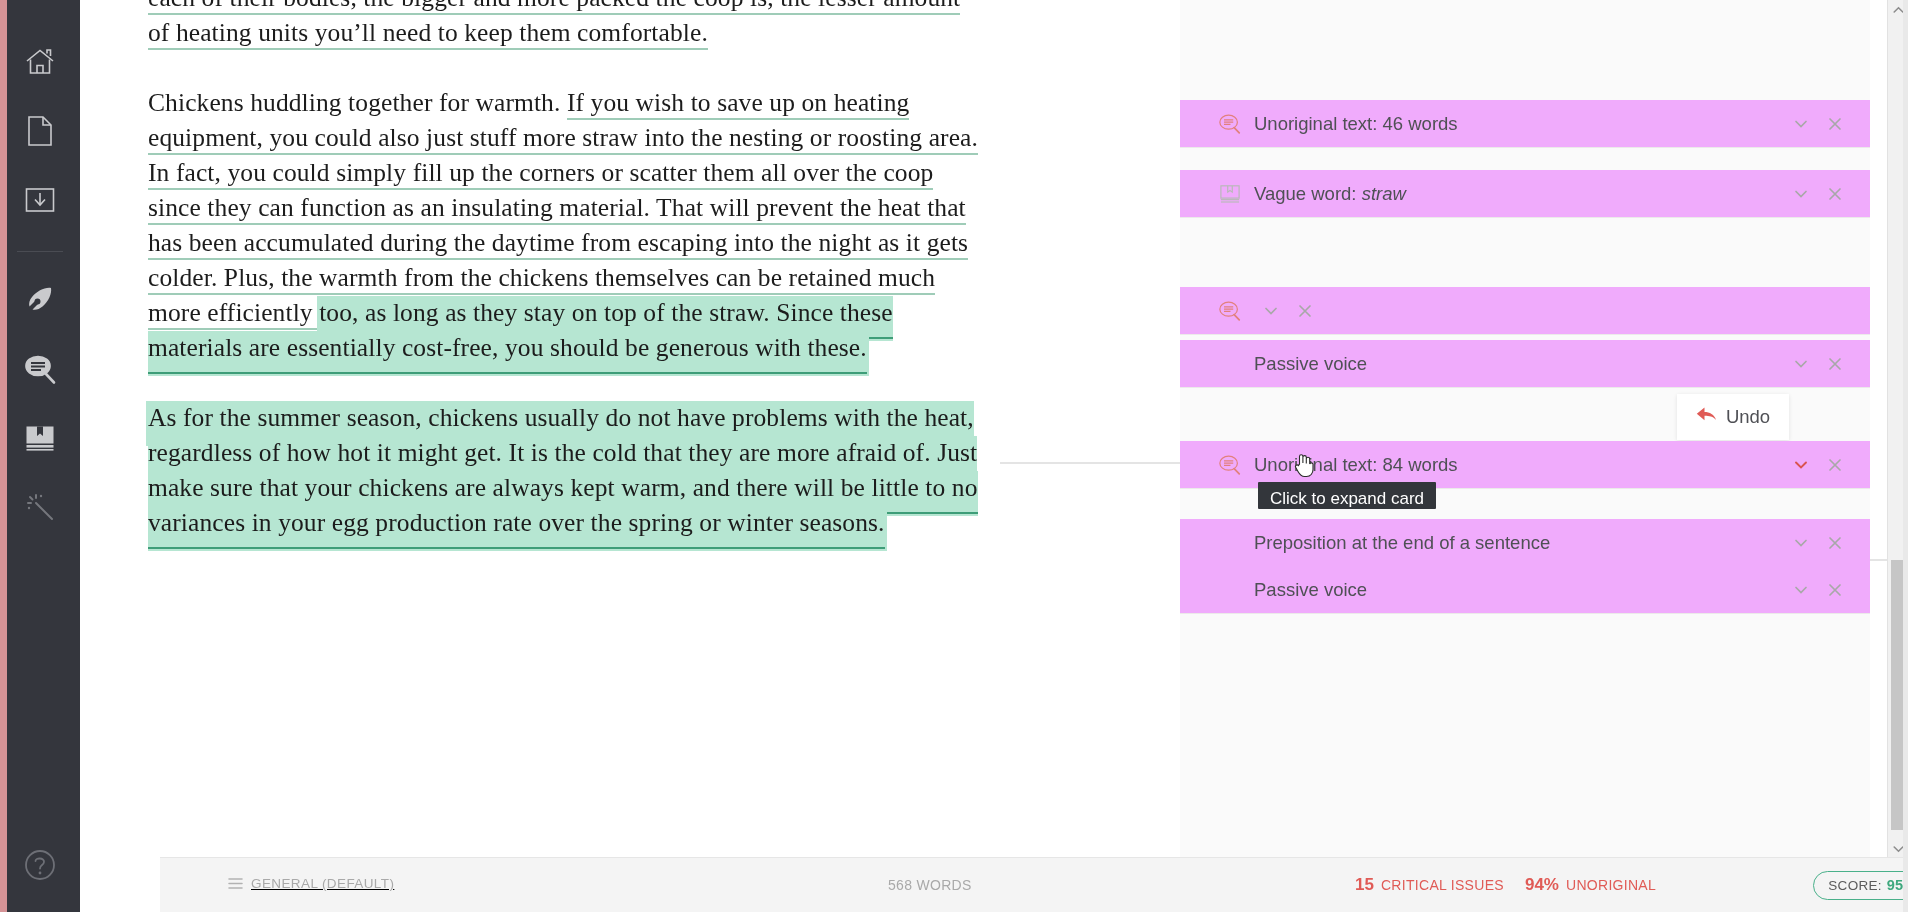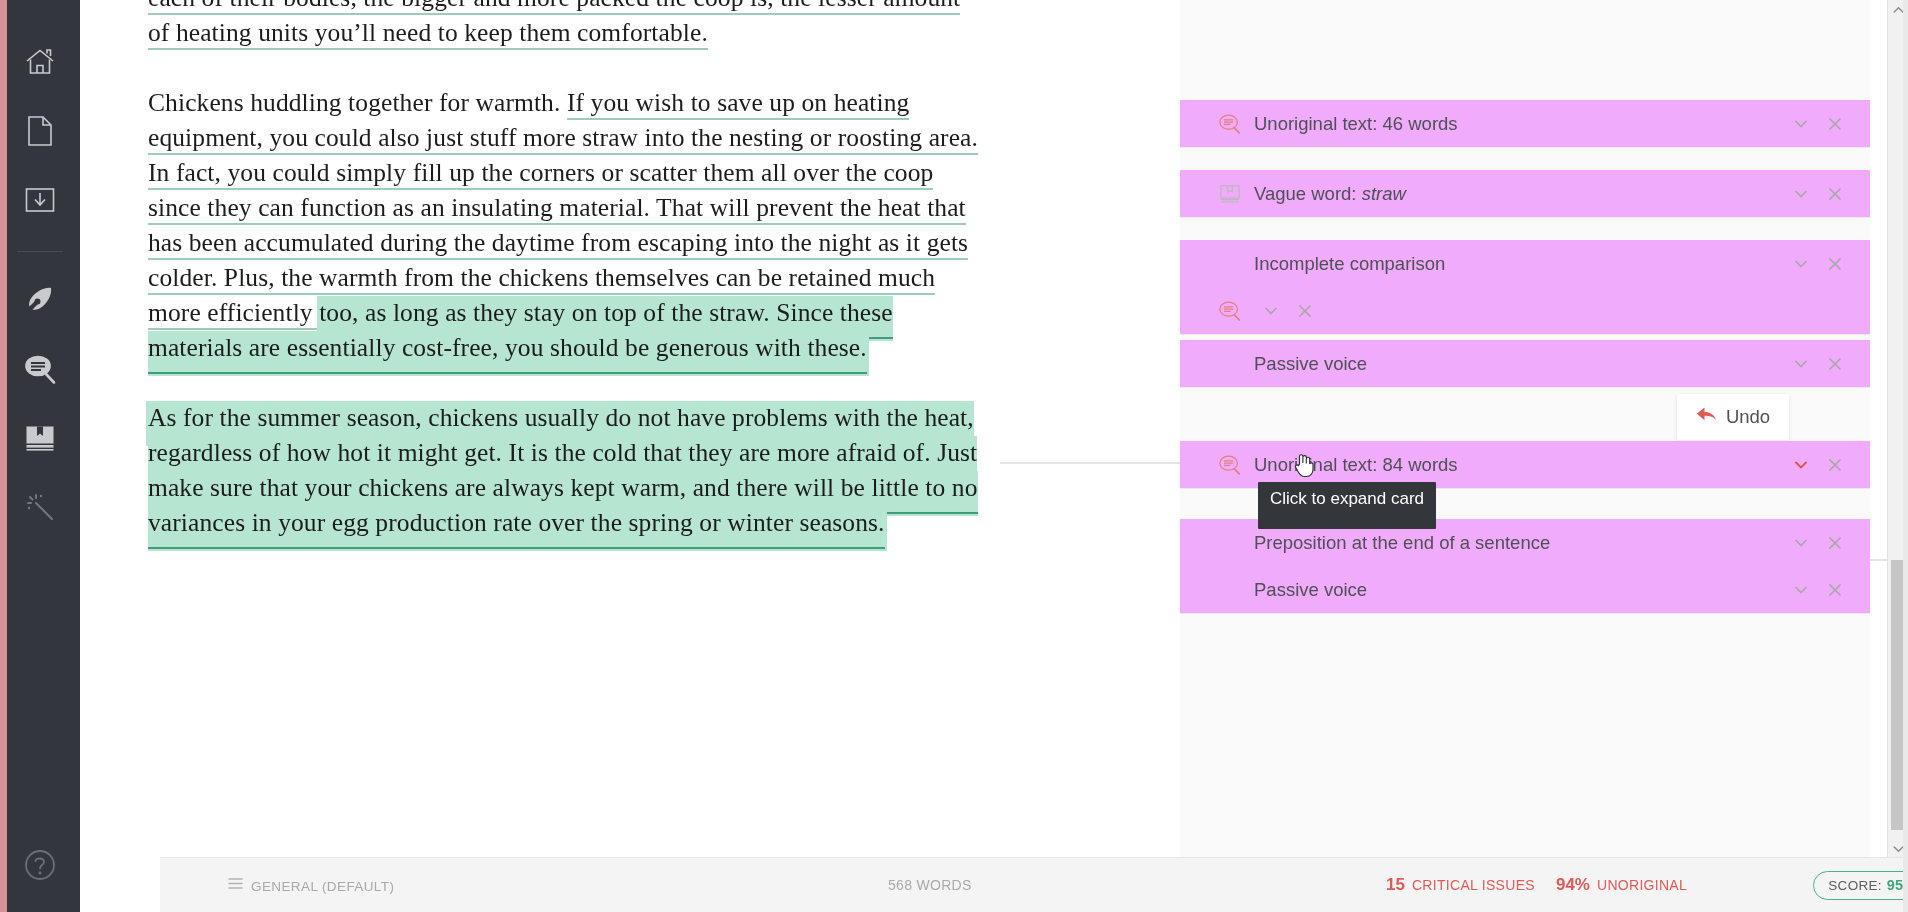--- a/index.html
+++ b/index.html
@@ -126,51 +126,52 @@
     cursor: pointer;
   }
   .undo-label { font-size: 18.5px; color: #4f5055; }
 
   
   .tooltip {
     position: absolute;
     background: #33363b;
     color: #ffffff;
     font-size: 17px;
-    padding: 7px 12px 20px 12px;
+    padding: 7px 12px 0 12px;
     white-space: nowrap;
     border-radius: 1px;
   }
   .cursor-hand { position: absolute; pointer-events: none; }
 
   
   .statusbar {
     position: absolute;
     left: 80px; bottom: 0;
     width: 1828px; height: 55px;
     background: #f4f4f4;
     border-top: 1px solid #e6e6e6;
     display: flex; align-items: center;
   }
   .sb-left {
-    display: flex; align-items: flex-end; gap: 8px;
+    display: flex; align-items: flex-start; gap: 8px;
     margin-left: 68px;
     cursor: pointer;
+    text-decoration: underline;
   }
   .sb-text {
     font-size: 13.5px; letter-spacing: 0.4px;
     color: #a9a9a9;
   }
   .sb-words {
     position: absolute; left: 728px;
     font-size: 14px; letter-spacing: 0.3px; color: #a9a9a9;
   }
   .sb-issues {
     position: absolute; left: 1195px;
-    display: flex; align-items: baseline; gap: 7px; margin-left: 31px;
+    display: flex; align-items: baseline; gap: 7px;
   }
   .sb-num { font-size: 17px; color: #e05b56; font-weight: bold; }
   .sb-cap { font-size: 14px; letter-spacing: 0.3px; color: #e05b56; }
   .sb-score {
     position: absolute; right: 70px;
     border: 1px solid #49b08a;
     border-radius: 16px;
     padding: 5px 14px 6px 14px;
     display: flex; align-items: baseline; gap: 5px;
     cursor: pointer;
@@ -361,34 +362,20 @@
             <path d="M4 6.5 L9 11.5 L14 6.5"></path>
           </svg>
         </span>
         <span class="card-act">
           <svg width="16" height="16" viewBox="0 0 16 16" fill="none" stroke="#a8a8a8" stroke-width="1.7" stroke-linecap="round">
             <path d="M3 3 L13 13 M13 3 L3 13"></path>
           </svg>
         </span>
       </div>
 
-      <div class="card" style="top:240px">
-        <span class="card-icon empty"></span>
-        <span class="card-label">Incomplete comparison</span>
-        <span class="card-act">
-          <svg width="18" height="18" viewBox="0 0 18 18" fill="none" stroke="#a8a8a8" stroke-width="1.7" stroke-linecap="round">
-            <path d="M4 6.5 L9 11.5 L14 6.5"></path>
-          </svg>
-        </span>
-        <span class="card-act">
-          <svg width="16" height="16" viewBox="0 0 16 16" fill="none" stroke="#a8a8a8" stroke-width="1.7" stroke-linecap="round">
-            <path d="M3 3 L13 13 M13 3 L3 13"></path>
-          </svg>
-        </span>
-      </div>
 
       <div class="card" style="top:287px">
         <span class="card-icon">
           <svg width="24" height="24" viewBox="0 0 26 26" fill="none" stroke="#e2807c" stroke-width="1.3">
             <ellipse cx="11.5" cy="11" rx="9.5" ry="7.6"></ellipse>
             <path d="M6.5 8.5 H16.5 M6.5 11 H16.5 M6.5 13.5 H13.5" stroke-width="1.3"></path>
             <path d="M17.5 17 L23 22.5" stroke-width="1.9" stroke-linecap="round"></path>
           </svg>
         </span>
         <span class="card-act">

